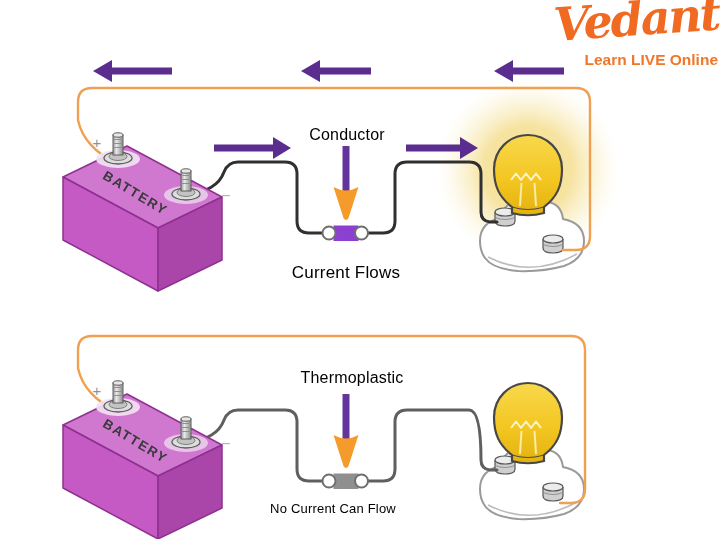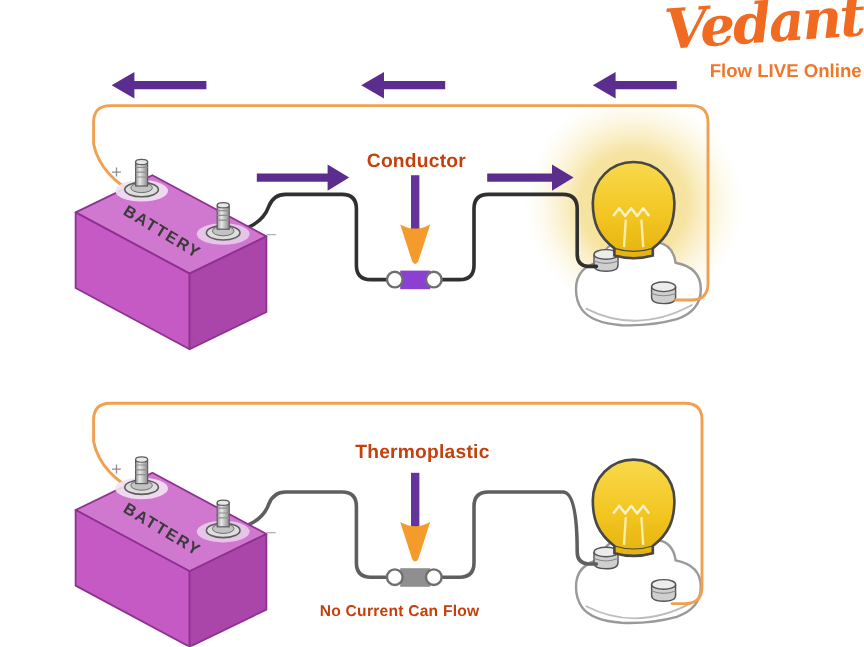--- a/index.html
+++ b/index.html
@@ -4,21 +4,21 @@
 <style>
   html,body{margin:0;padding:0;}
   body{
     width:720px;height:539px;overflow:hidden;background:#ffffff;
     font-family:"Liberation Sans",sans-serif;position:relative;
   }
   .stage{position:absolute;inset:0;width:720px;height:539px;}
   svg{position:absolute;left:0;top:0;}
   svg text{font-family:"Liberation Sans",sans-serif;}
   .lbl{
-    position:absolute;font-weight:700;color:#c2410c;
+    position:absolute;font-weight:400;color:#000000;
     transform:translateX(-50%);white-space:nowrap;letter-spacing:.2px;
   }
   #lbl-conductor{left:347px;top:126px;font-size:16px;}
   #lbl-current{left:346px;top:263px;font-size:17px;}
   #lbl-thermo{left:352px;top:369px;font-size:16px;}
   #lbl-nocurrent{left:333px;top:501px;font-size:13px;}
   .logo{
     position:absolute;left:552px;top:-2px;
     font-family:"DejaVu Serif",serif;font-style:italic;font-weight:700;
     font-size:46px;color:#f06a21;letter-spacing:-2px;white-space:nowrap;
@@ -128,19 +128,20 @@
     </g>
     <use href="#battery" transform="translate(0,248)"></use>
     <g>
       <line x1="346" y1="394" x2="346" y2="440" stroke="#63359c" stroke-width="7"></line>
       <path d="M 333.5 435 Q 346 442 358.5 435 L 348.5 466 Q 346 470 343.5 466 Z" fill="#f59b2b"></path>
     </g>
   </g>
 </svg>
 
 <div class="lbl" id="lbl-conductor">Conductor</div>
+<div class="lbl" id="lbl-current">Current Flows</div>
 <div class="lbl" id="lbl-thermo">Thermoplastic</div>
 <div class="lbl" id="lbl-nocurrent">No Current Can Flow</div>
 
 <div class="logo">Vedantu</div>
-<div class="tagline">Flow LIVE Online</div>
+<div class="tagline">Learn LIVE Online</div>
 
 </div>
 
 </body></html>

